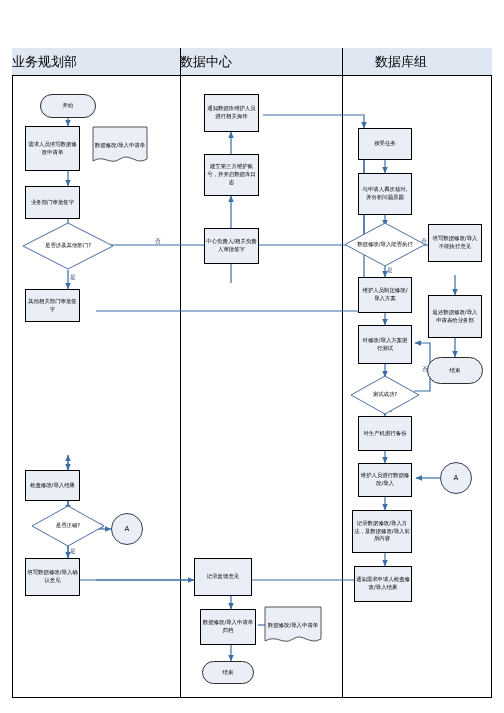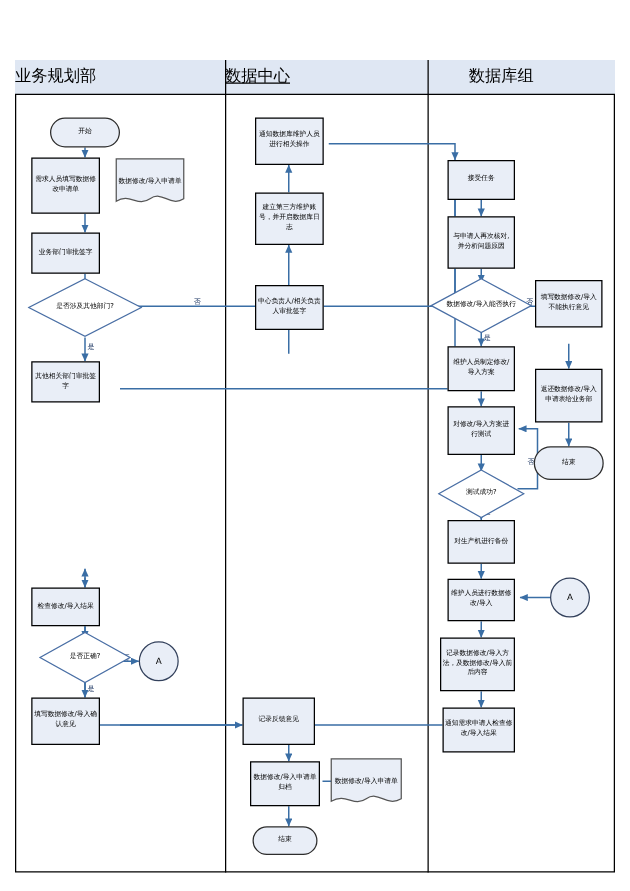--- a/index.html
+++ b/index.html
@@ -39,21 +39,21 @@
 </head>
 <body>
 
 <div id="root">
 
 
   <div class="frame"></div>
   <div class="hdrrow"></div>
 
   <div class="hdr" style="left:12px;width:168px;">业务规划部</div>
-  <div class="hdr" style="left:180px;width:162px;text-decoration:underline;">数据中心</div>
+  <div class="hdr" style="left:180px;width:162px;">数据中心</div>
   <div class="hdr" style="left:342px;width:172px;margin-left:33px;">数据库组</div>
 
   <div class="vline" style="left:180px;top:48px;height:650px;"></div>
   <div class="vline" style="left:342px;top:48px;height:650px;"></div>
 
   <svg class="lines">
     <defs>
       <marker id="ah" markerWidth="6" markerHeight="6" refX="5.2" refY="2.4" orient="auto">
         <path d="M0,0 L5.4,2.4 L0,4.8 z" fill="#3a6ea5"></path>
       </marker>

